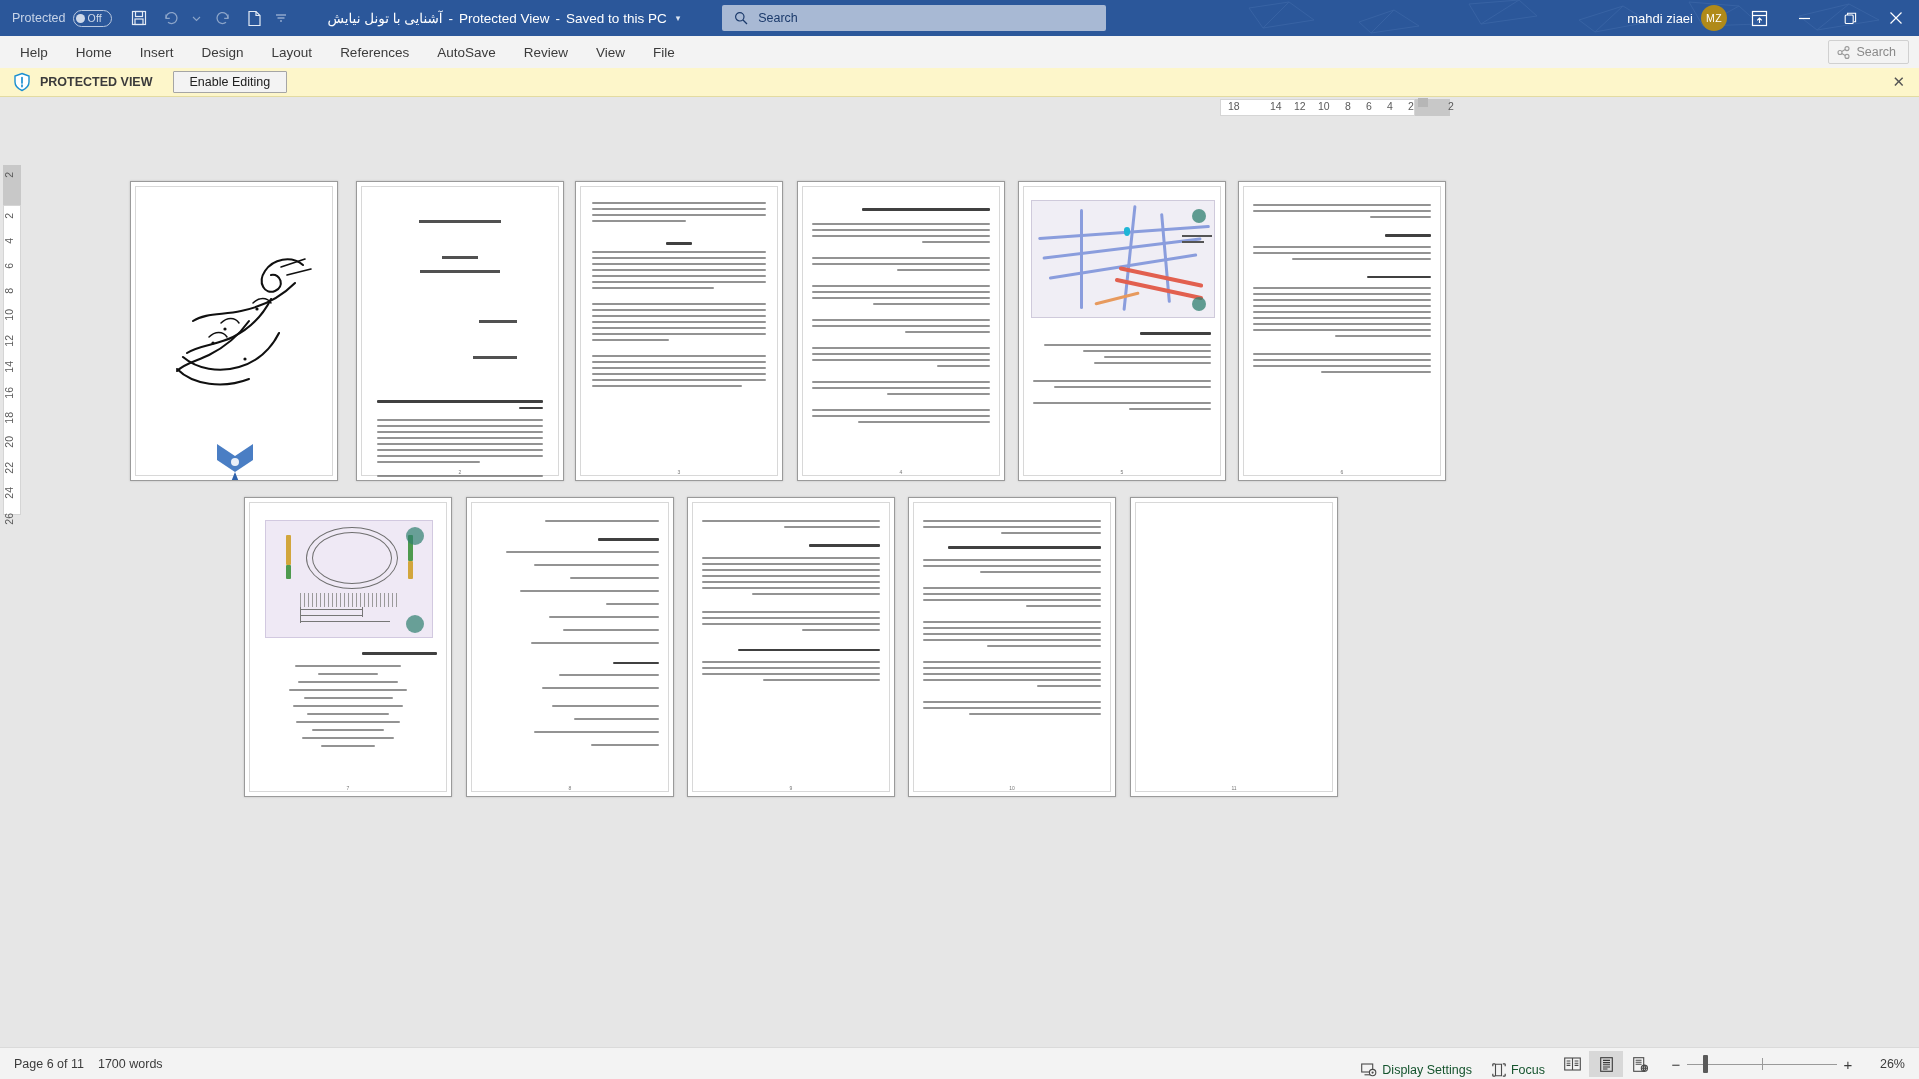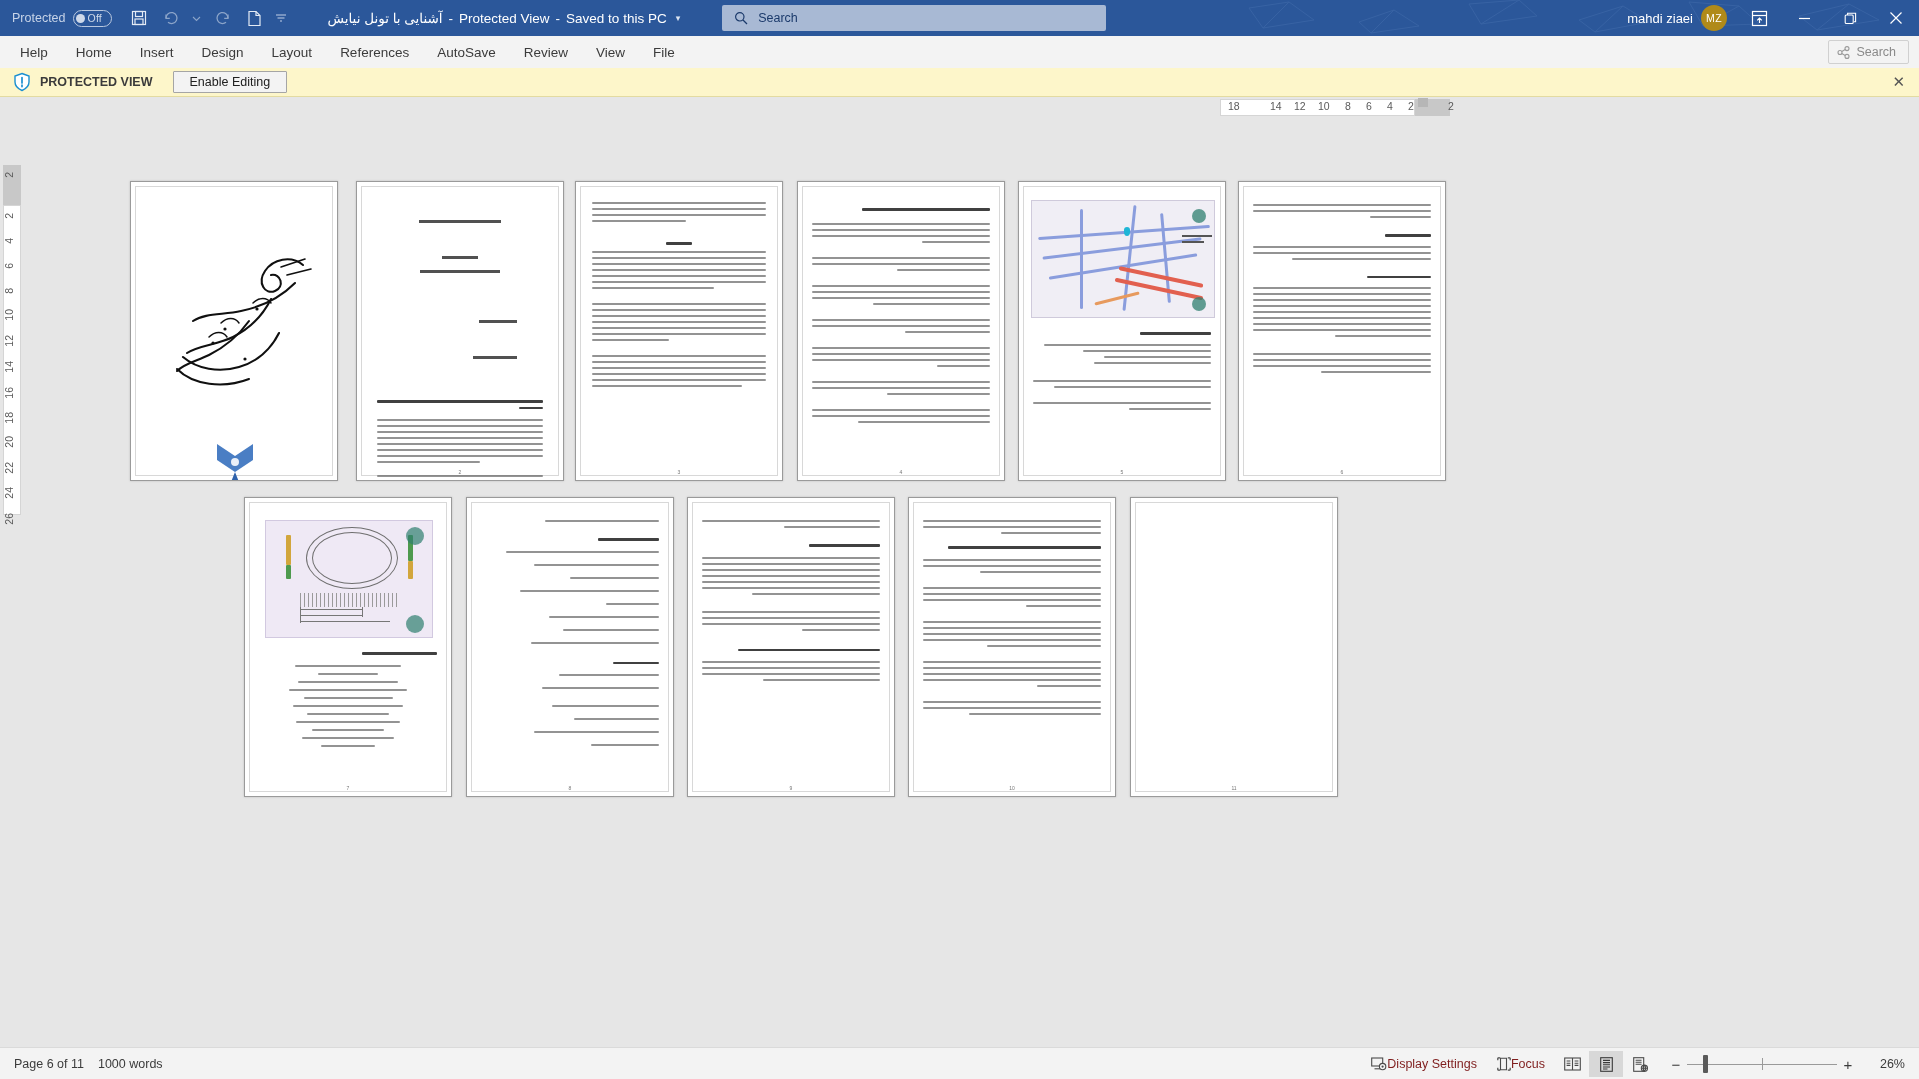--- a/index.html
+++ b/index.html
@@ -212,22 +212,22 @@
     position: absolute; bottom: 0; left: 0; width: 1919px; height: 32px;
     background: #f3f3f3; border-top: 1px solid #dadada;
     display: flex; align-items: center;
   }
   .sb-item { font-size: 12.5px; color: #3b3b3b; margin-left: 14px; }
   .sb-right {
     position: absolute; right: 0; top: 0; height: 32px;
     display: flex; align-items: center; gap: 0;
   }
   .sb-btn {
-    display: flex; align-items: center; 
-    font-size: 12.5px; color: #7f1d1d; padding: 0 10px; height: 26px;
+    display: flex; align-items: flex-end; gap: 5px;
+    font-size: 12.5px; color: #14532d; padding: 0 10px; height: 26px;
   }
   .viewbtn {
     width: 34px; height: 26px; display: flex; align-items: center; justify-content: center;
   }
   .viewbtn.active { background: #d8d8d8; }
   .zoomctl { display: flex; align-items: center; gap: 0; margin-left: 8px; }
   .zoom-sign { width: 22px; text-align: center; font-size: 15px; color: #3b3b3b; }
   .zoom-track {
     position: relative; width: 150px; height: 26px; display: flex; align-items: center;
   }
@@ -767,21 +767,21 @@
 
   <div class="page" style="left:1108px; top:378px; width:208px; height:300px; position:absolute;">
     <div class="page-inner"></div>
     <div class="page-num">11</div>
   </div>
 
 </div>
 
 <div class="statusbar">
   <span class="sb-item">Page 6 of 11</span>
-  <span class="sb-item">1000 words</span>
+  <span class="sb-item">1700 words</span>
 
   <div class="sb-right">
     <span class="sb-btn">
       <svg width="16" height="14" viewBox="0 0 16 14">
         <rect x="0.7" y="1" width="11" height="8" fill="none" stroke="#4a4a4a" stroke-width="1.1"></rect>
         <path d="M3.5 11.8 h6" stroke="#4a4a4a" stroke-width="1.1"></path>
         <circle cx="11.6" cy="9.6" r="3.2" fill="#f3f3f3" stroke="#4a4a4a" stroke-width="1.1"></circle>
         <circle cx="11.6" cy="9.6" r="1.1" fill="#4a4a4a"></circle>
       </svg>
       <span>Display Settings</span>

